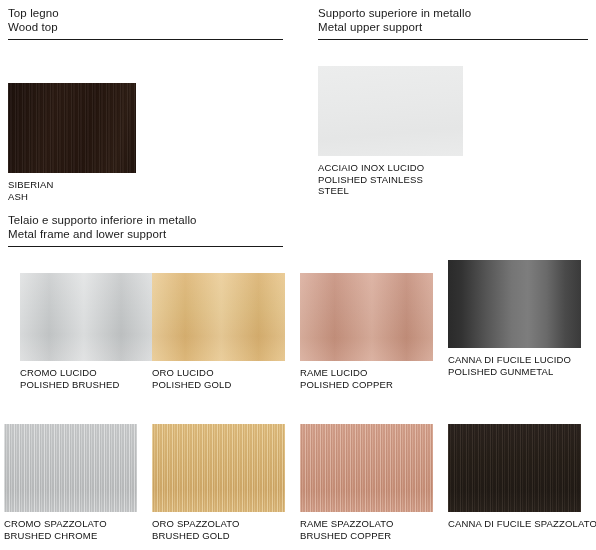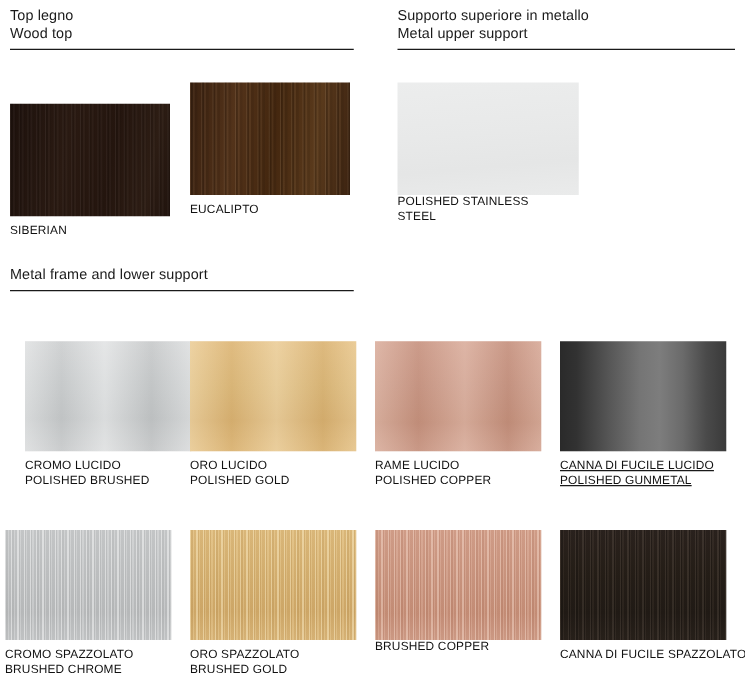--- a/index.html
+++ b/index.html
@@ -62,21 +62,21 @@
   .wood-swatch { width: 128px; height: 90px; }
 
   
   #sw-steel { left: 318px; top: 66px; }
   .steel-swatch { width: 145px; height: 90px; }
 
   
   #sw-chrome-p   { left: 4px;   top: 273px; padding-left: 16px; }
   #sw-gold-p     { left: 152px; top: 273px; }
   #sw-copper-p   { left: 300px; top: 273px; }
-  #sw-gun-p      { left: 448px; top: 273px; text-decoration: underline; }
+  #sw-gun-p      { left: 448px; top: 260px; }
   #sw-chrome-b   { left: 4px;   top: 424px; }
   #sw-gold-b     { left: 152px; top: 424px; }
   #sw-copper-b   { left: 300px; top: 424px; }
   #sw-gun-b      { left: 448px; top: 424px; }
   .metal-swatch { width: 133px; height: 88px; }
 
   
   .fill-siberian-ash {
     background:
       linear-gradient(90deg, rgba(255,255,255,0.06) 0 1px, rgba(0,0,0,0.10) 1px 2px, rgba(255,255,255,0.03) 2px 4px, rgba(0,0,0,0.06) 4px 5px, transparent 5px 7px),
@@ -144,36 +144,35 @@
     <div class="section-rule"></div>
   </div>
 
   <div class="section-head" id="head-upper">
     <div class="line-it">Supporto superiore in metallo</div>
     <div class="line-en">Metal upper support</div>
     <div class="section-rule"></div>
   </div>
 
   <div class="section-head" id="head-frame">
+    <div class="line-it">Telaio e supporto inferiore in metallo</div>
     <div class="line-en">Metal frame and lower support</div>
     <div class="section-rule"></div>
   </div>
 
   <div class="swatch-block" id="sw-siberian">
     <div class="swatch wood-swatch fill-siberian-ash"></div>
     <div class="caption">SIBERIAN</div>
-  </div>
-
-  <div class="swatch-block" id="sw-eucalipto">
-    <div class="swatch wood-swatch fill-eucalipto"></div>
-    <div class="caption">EUCALIPTO</div>
-  </div>
+    <div class="caption" style="margin-top:0">ASH</div>
+  </div>
+
 
   <div class="swatch-block" id="sw-steel">
     <div class="swatch steel-swatch fill-polished-steel"></div>
+    <div class="caption">ACCIAIO INOX LUCIDO</div>
     <div class="caption" style="margin-top:0">POLISHED STAINLESS</div>
     <div class="caption" style="margin-top:0">STEEL</div>
   </div>
 
   <div class="swatch-block" id="sw-chrome-p">
     <div class="swatch metal-swatch fill-polished-chrome"></div>
     <div class="caption">CROMO LUCIDO</div>
     <div class="caption" style="margin-top:0">POLISHED BRUSHED</div>
   </div>
 
@@ -202,20 +201,21 @@
   </div>
 
   <div class="swatch-block" id="sw-gold-b">
     <div class="swatch metal-swatch fill-brushed-gold"></div>
     <div class="caption">ORO SPAZZOLATO</div>
     <div class="caption" style="margin-top:0">BRUSHED GOLD</div>
   </div>
 
   <div class="swatch-block" id="sw-copper-b">
     <div class="swatch metal-swatch fill-brushed-copper"></div>
+    <div class="caption">RAME SPAZZOLATO</div>
     <div class="caption" style="margin-top:0">BRUSHED COPPER</div>
   </div>
 
   <div class="swatch-block" id="sw-gun-b">
     <div class="swatch metal-swatch fill-brushed-gunmetal"></div>
     <div class="caption">CANNA DI FUCILE SPAZZOLATO</div>
   </div>
 
 </div>
 

